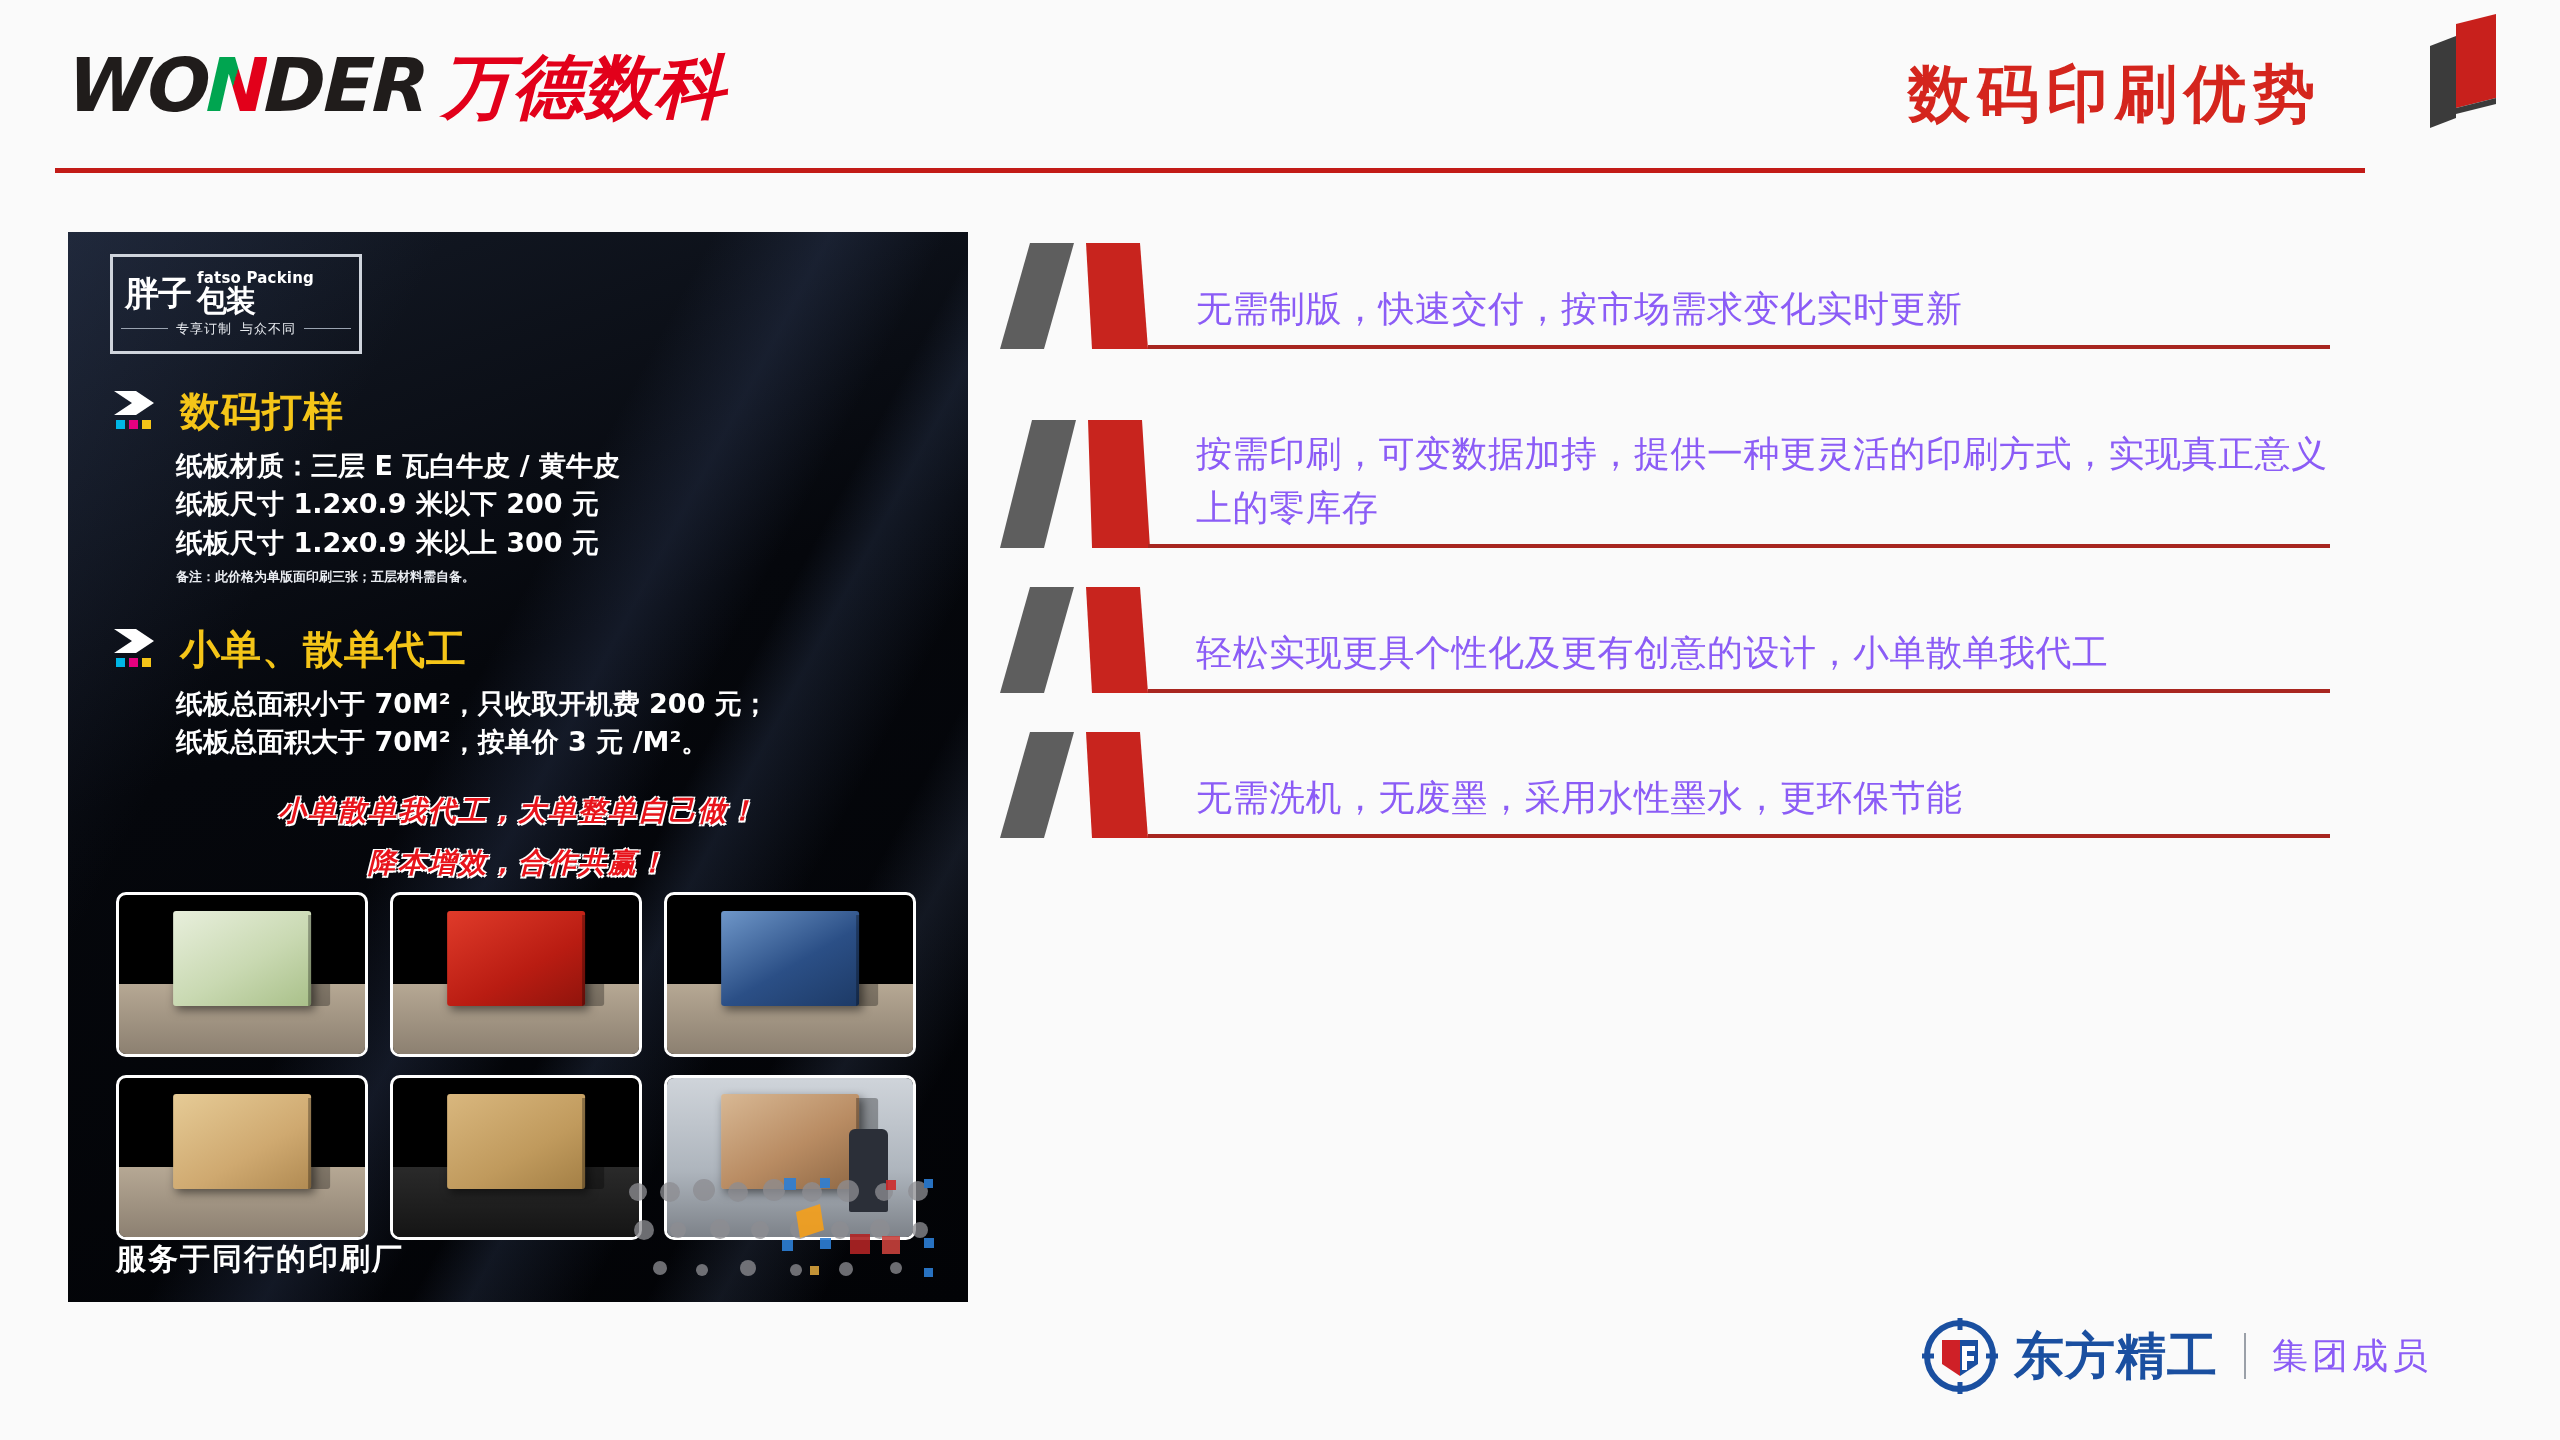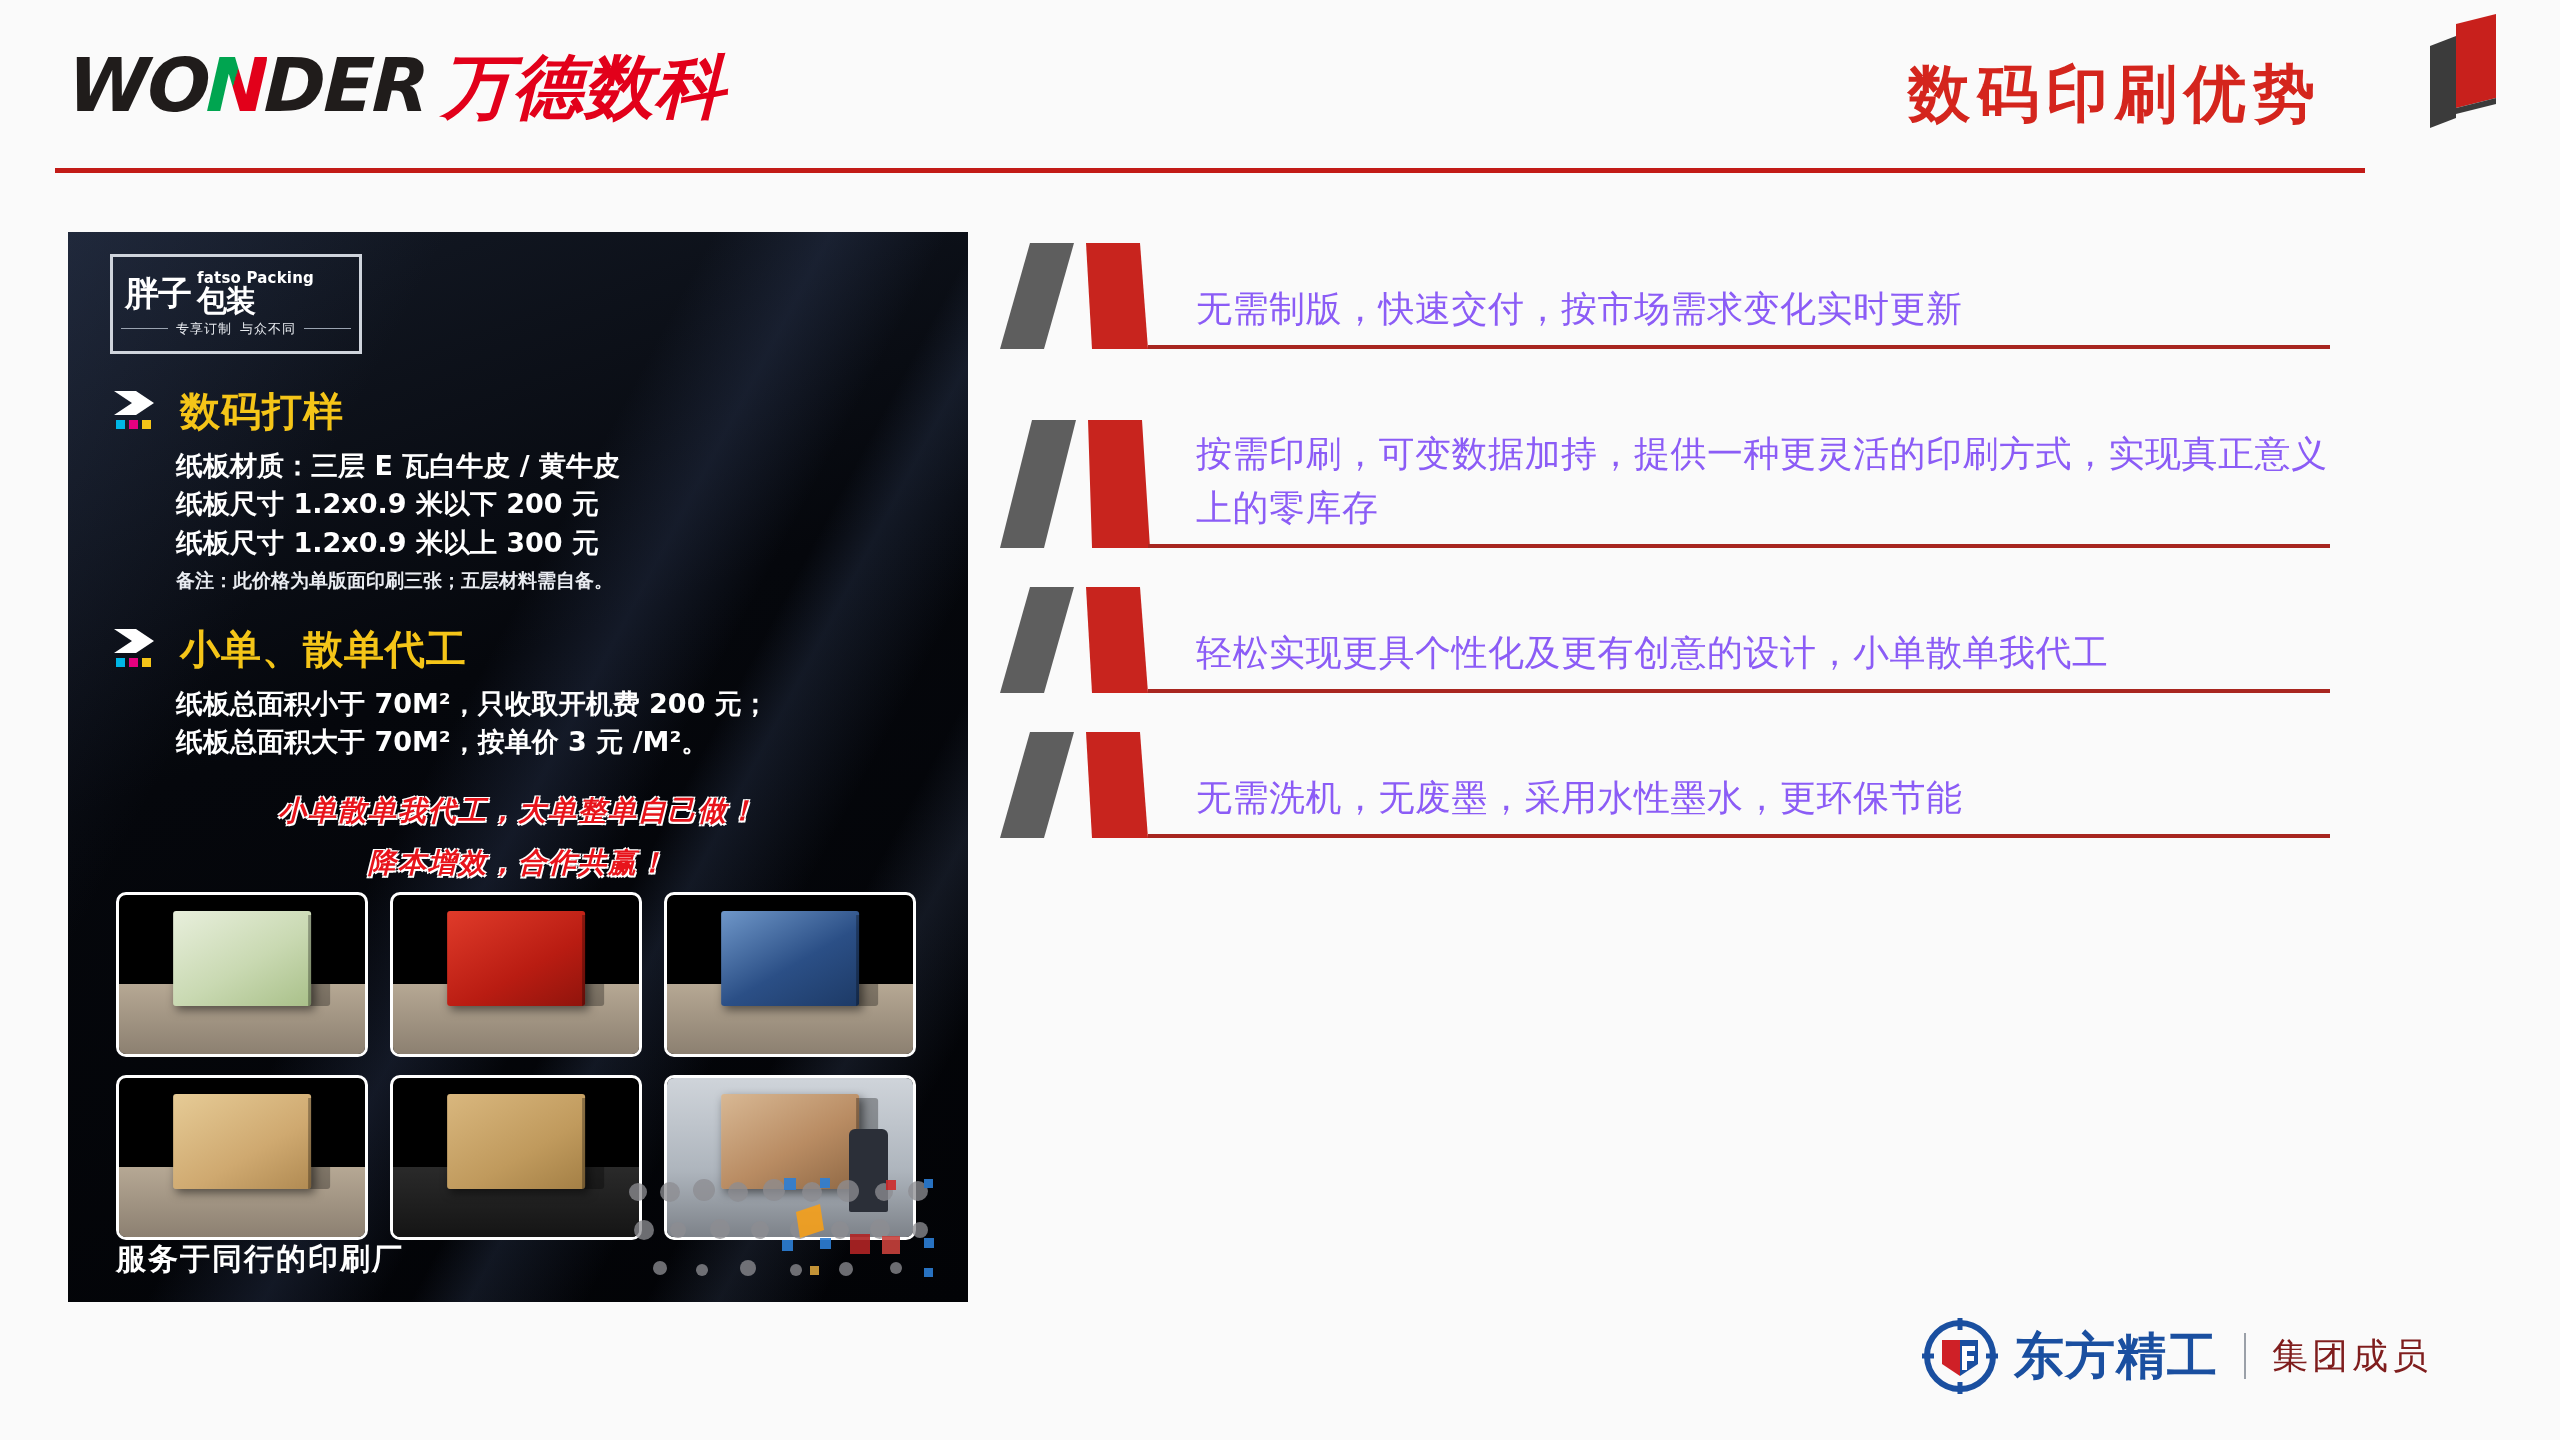--- a/index.html
+++ b/index.html
@@ -137,21 +137,21 @@
     letter-spacing: 1px; white-space: nowrap;
   }
   .sect-lines { margin: 8px 0 0 66px; }
   .sect-line {
     font-family: "DejaVu Sans", sans-serif;
     font-size: 27px; font-weight: 700; color: #ffffff;
     line-height: 1.42; white-space: nowrap;
   }
   .sect-note {
     font-family: "DejaVu Sans", sans-serif;
-    font-size: 19px; font-weight: 700; color: #e9ecf1;
+    font-size: 13px; font-weight: 700; color: #e9ecf1;
     margin-top: 6px; white-space: nowrap;
   }
 
   .slogan {
     position: absolute; left: 0; right: 0; top: 548px;
     text-align: center;
   }
   .slogan div {
     font-family: "DejaVu Serif", serif;
     font-size: 28px; font-weight: 900; font-style: italic;
@@ -243,21 +243,21 @@
     display: flex; align-items: center; gap: 26px;
   }
   .df-logo { display: flex; align-items: center; gap: 16px; }
   .df-cn {
     font-family: "DejaVu Sans", sans-serif;
     font-size: 50px; font-weight: 900; color: #1a4fa0; letter-spacing: 1px;
   }
   .df-div { width: 2px; height: 46px; background: #9aa0a8; }
   .df-member {
     font-family: "DejaVu Serif", serif;
-    font-size: 36px; color: #7f1d1d; letter-spacing: 4px;
+    font-size: 36px; color: #8b5cf6; letter-spacing: 4px;
   }
 </style>
 </head>
 <body>
 
 <div id="slide">
 
   <div class="brand-logo">
     <div class="wonder-word">
       <span>WO</span>

